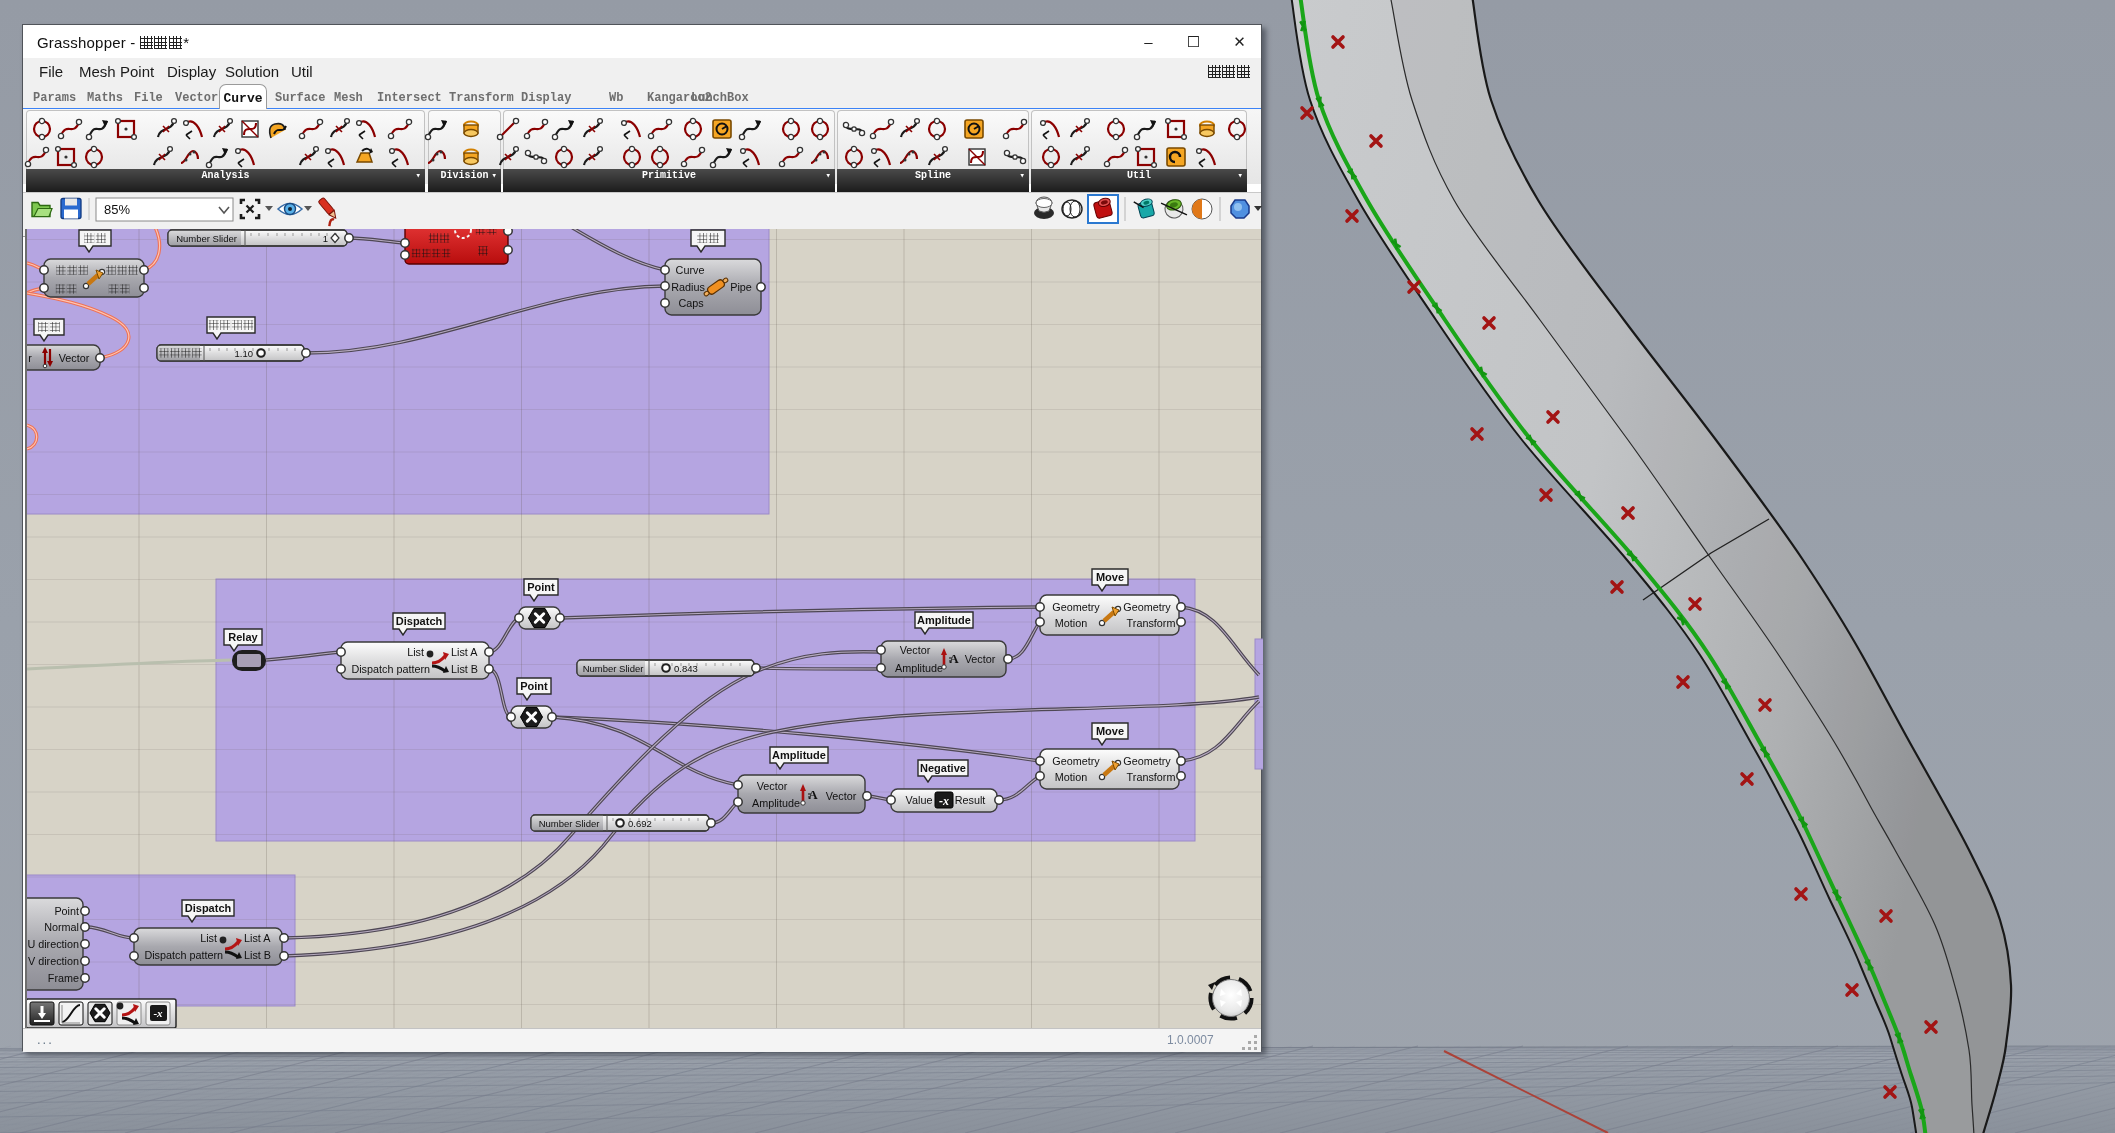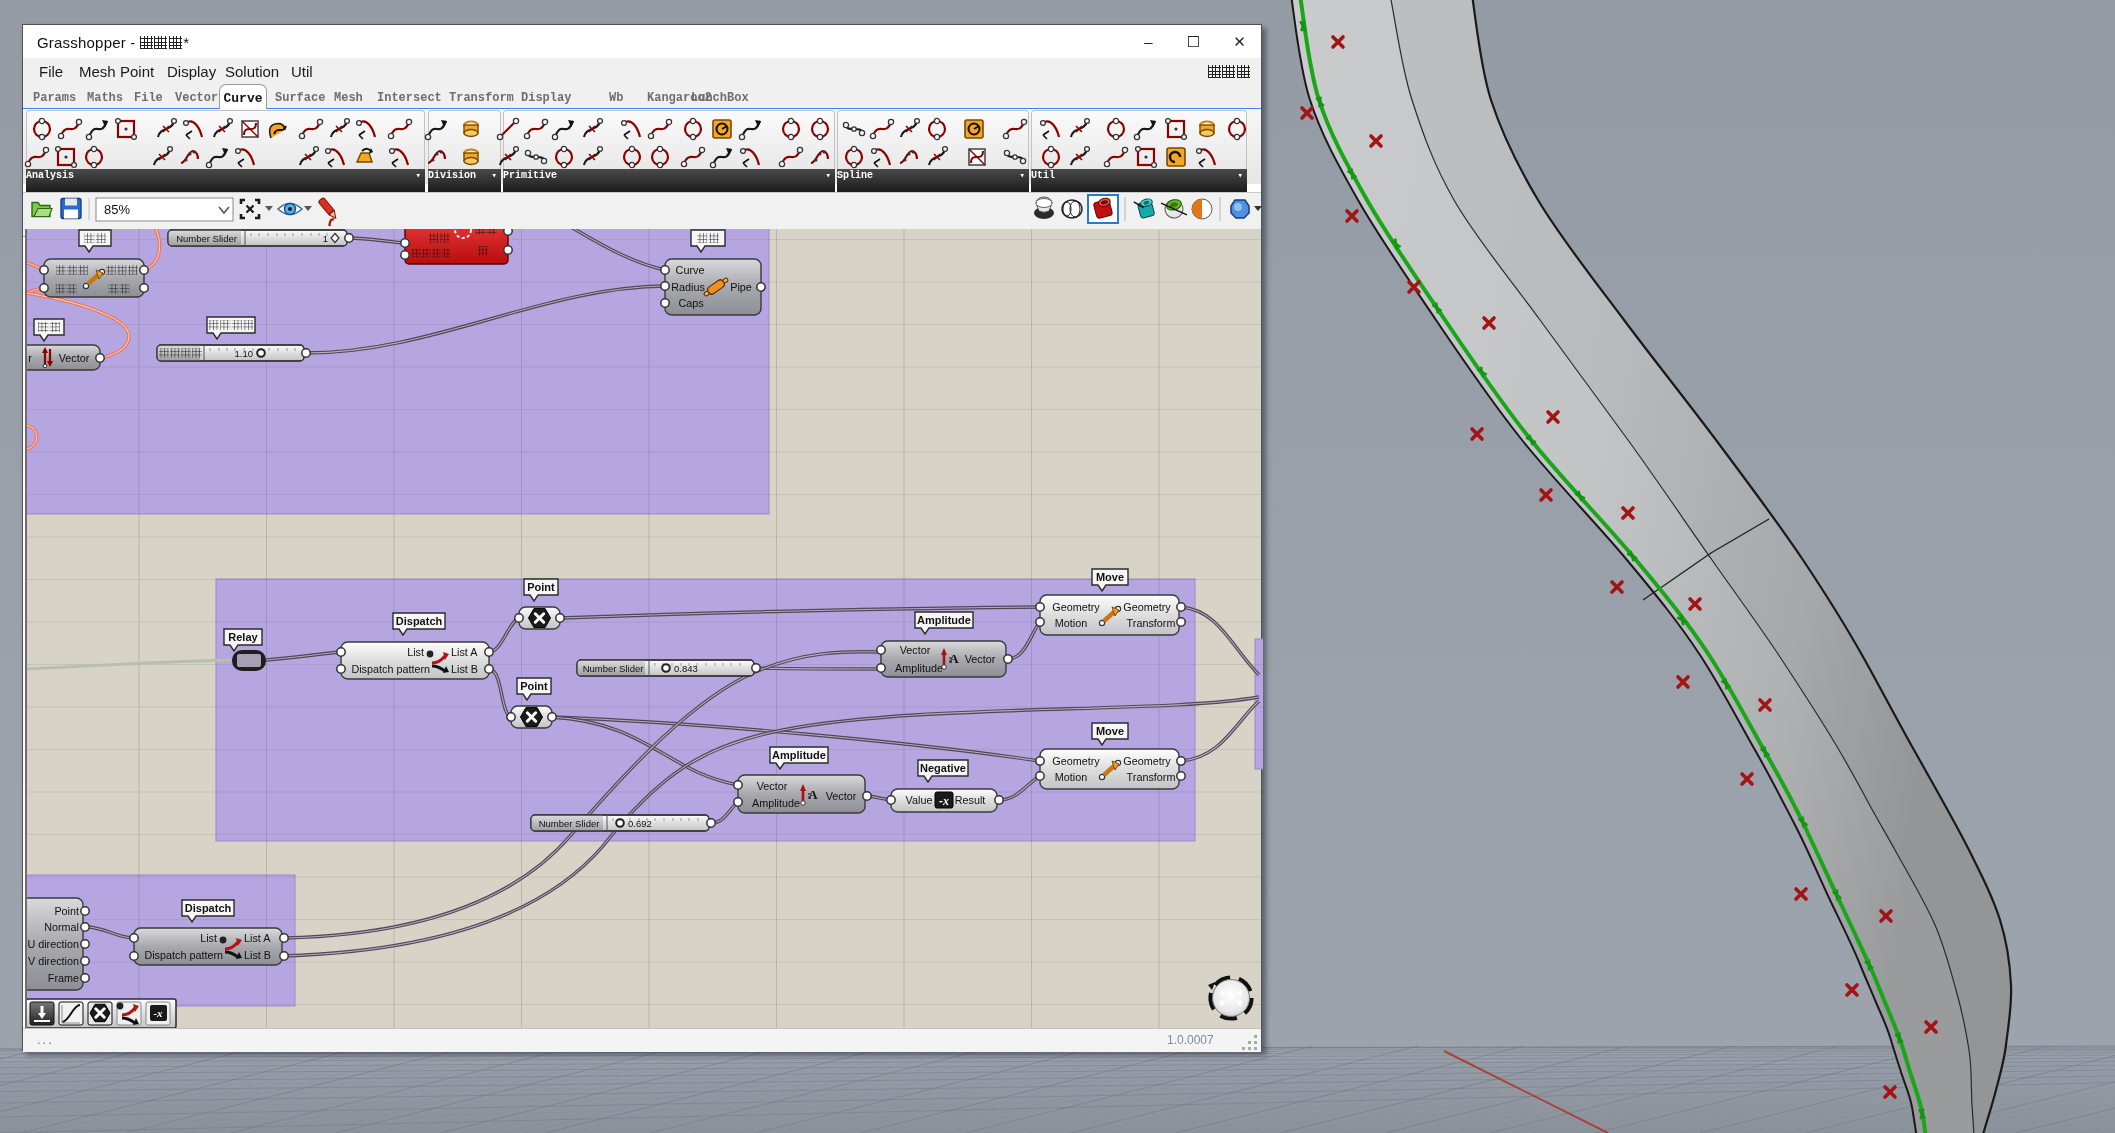--- a/index.html
+++ b/index.html
@@ -23,21 +23,21 @@
 .nd{fill:#fff;stroke:#333;stroke-width:1.3}
 .pt{fill:#fff;stroke:#333;stroke-width:1.5}
 .w{fill:none;stroke:#4e4754;stroke-width:3.4}
 .wi{fill:none;stroke:#b7abc0;stroke-width:1.1}
 .ws{fill:none;stroke:#ee7257;stroke-width:3.4}
 .wsi{fill:none;stroke:#ffc5b2;stroke-width:1.2}
 .ct{font-size:10.8px;fill:#111}
 .cs{font-size:9.5px;fill:#111}
 .tg{font:bold 11px "Liberation Sans";fill:#111}
 .ga{position:absolute;right:4px;top:0;font-style:normal;font-size:9px}
-.glab{position:absolute;top:60px;height:26px;background:linear-gradient(#4a4a4a,#161616);color:#fff;font:bold 10px "Liberation Mono",monospace;text-align:left;border-radius:0 0 3px 3px;line-height:14px}
+.glab{position:absolute;top:60px;height:26px;background:linear-gradient(#4a4a4a,#161616);color:#fff;font:bold 10px "Liberation Mono",monospace;text-align:center;border-radius:0 0 3px 3px;line-height:14px}
 .gpan{position:absolute;top:1px;height:59px;border:1px solid #c2c2c2;border-bottom:none;border-radius:4px 4px 0 0;background:linear-gradient(#fafafa,#e8e8e8)}
 </style></head><body>
 <svg id="scene" width="2115" height="1133" viewBox="0 0 2115 1133">
 <defs>
 <linearGradient id="sky" x1="0" y1="0" x2="0" y2="1">
         <stop offset="0" stop-color="#959ba5"></stop>
         <stop offset="0.55" stop-color="#9aa1ab"></stop>
         <stop offset="1" stop-color="#9ea4ad"></stop>
       </linearGradient>
 <linearGradient id="gnd" x1="0" y1="0" x2="0" y2="1">

